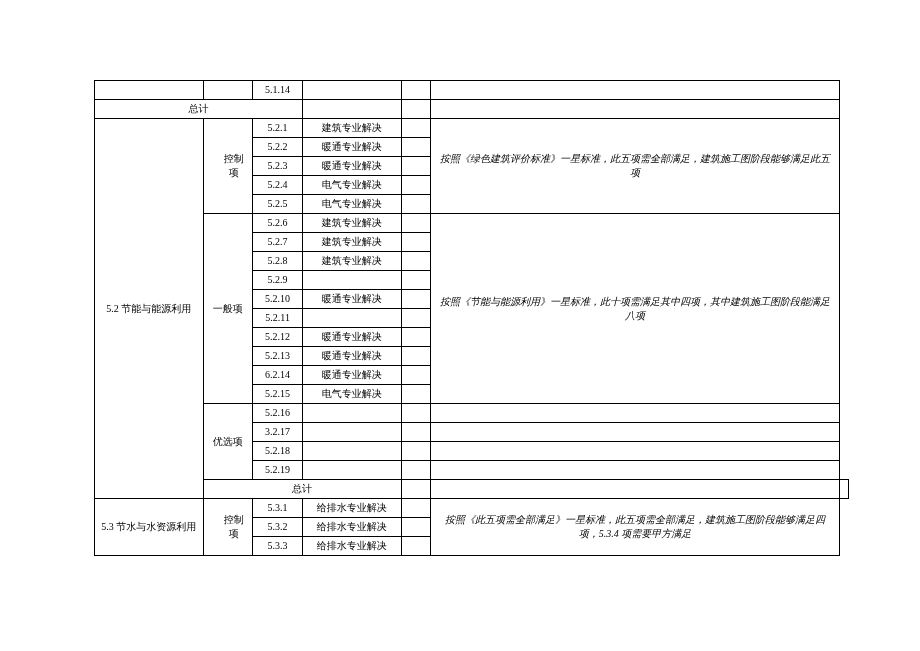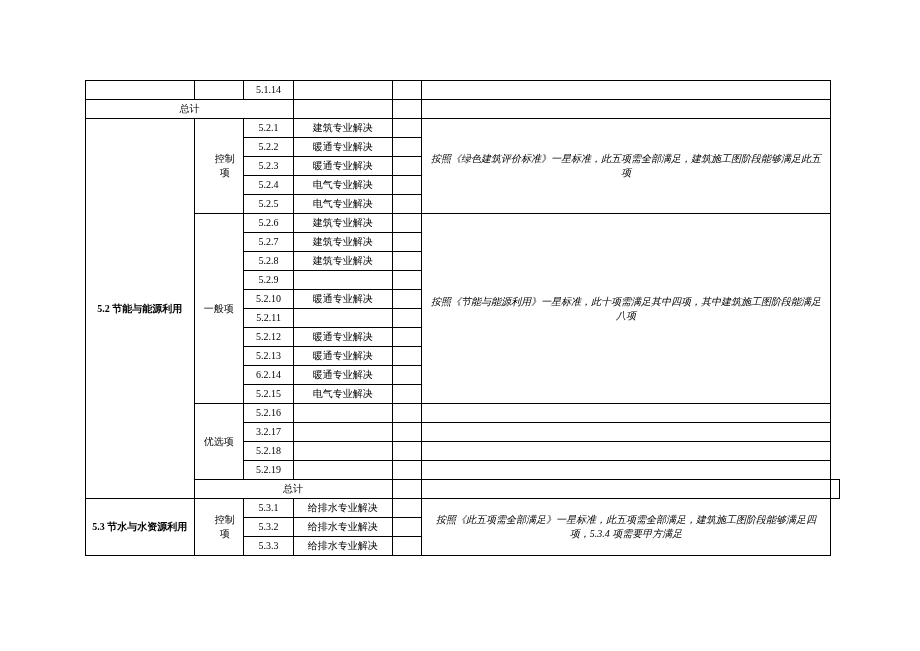--- a/index.html
+++ b/index.html
@@ -9,38 +9,38 @@
     }
     body {
       font-family: "SimSun", "宋体", serif;
       background: #fff;
       width: 920px;
       height: 651px;
       position: relative;
     }
     .table-container {
       position: absolute;
-      left: 85px;
+      left: 94px;
       top: 80px;
       width: 755px;
     }
     table {
       border-collapse: collapse;
       width: 100%;
     }
     td {
       border: 1px solid #000;
       font-size: 10px;
       text-align: center;
       vertical-align: middle;
       padding: 2px 4px;
       height: 18px;
       line-height: 1.4;
     }
-    .col1 { width: 110px; font-weight: bold; }
+    .col1 { width: 110px; }
     .col2 { width: 50px; padding-left: 16px; }
     .col3 { width: 50px; }
     .col4 { width: 100px; }
     .col5 { width: 30px; }
     .col6 { width: 415px; }
     .note-cell {
       font-size: 10px;
       padding: 4px 8px;
       font-style: italic;
     }

